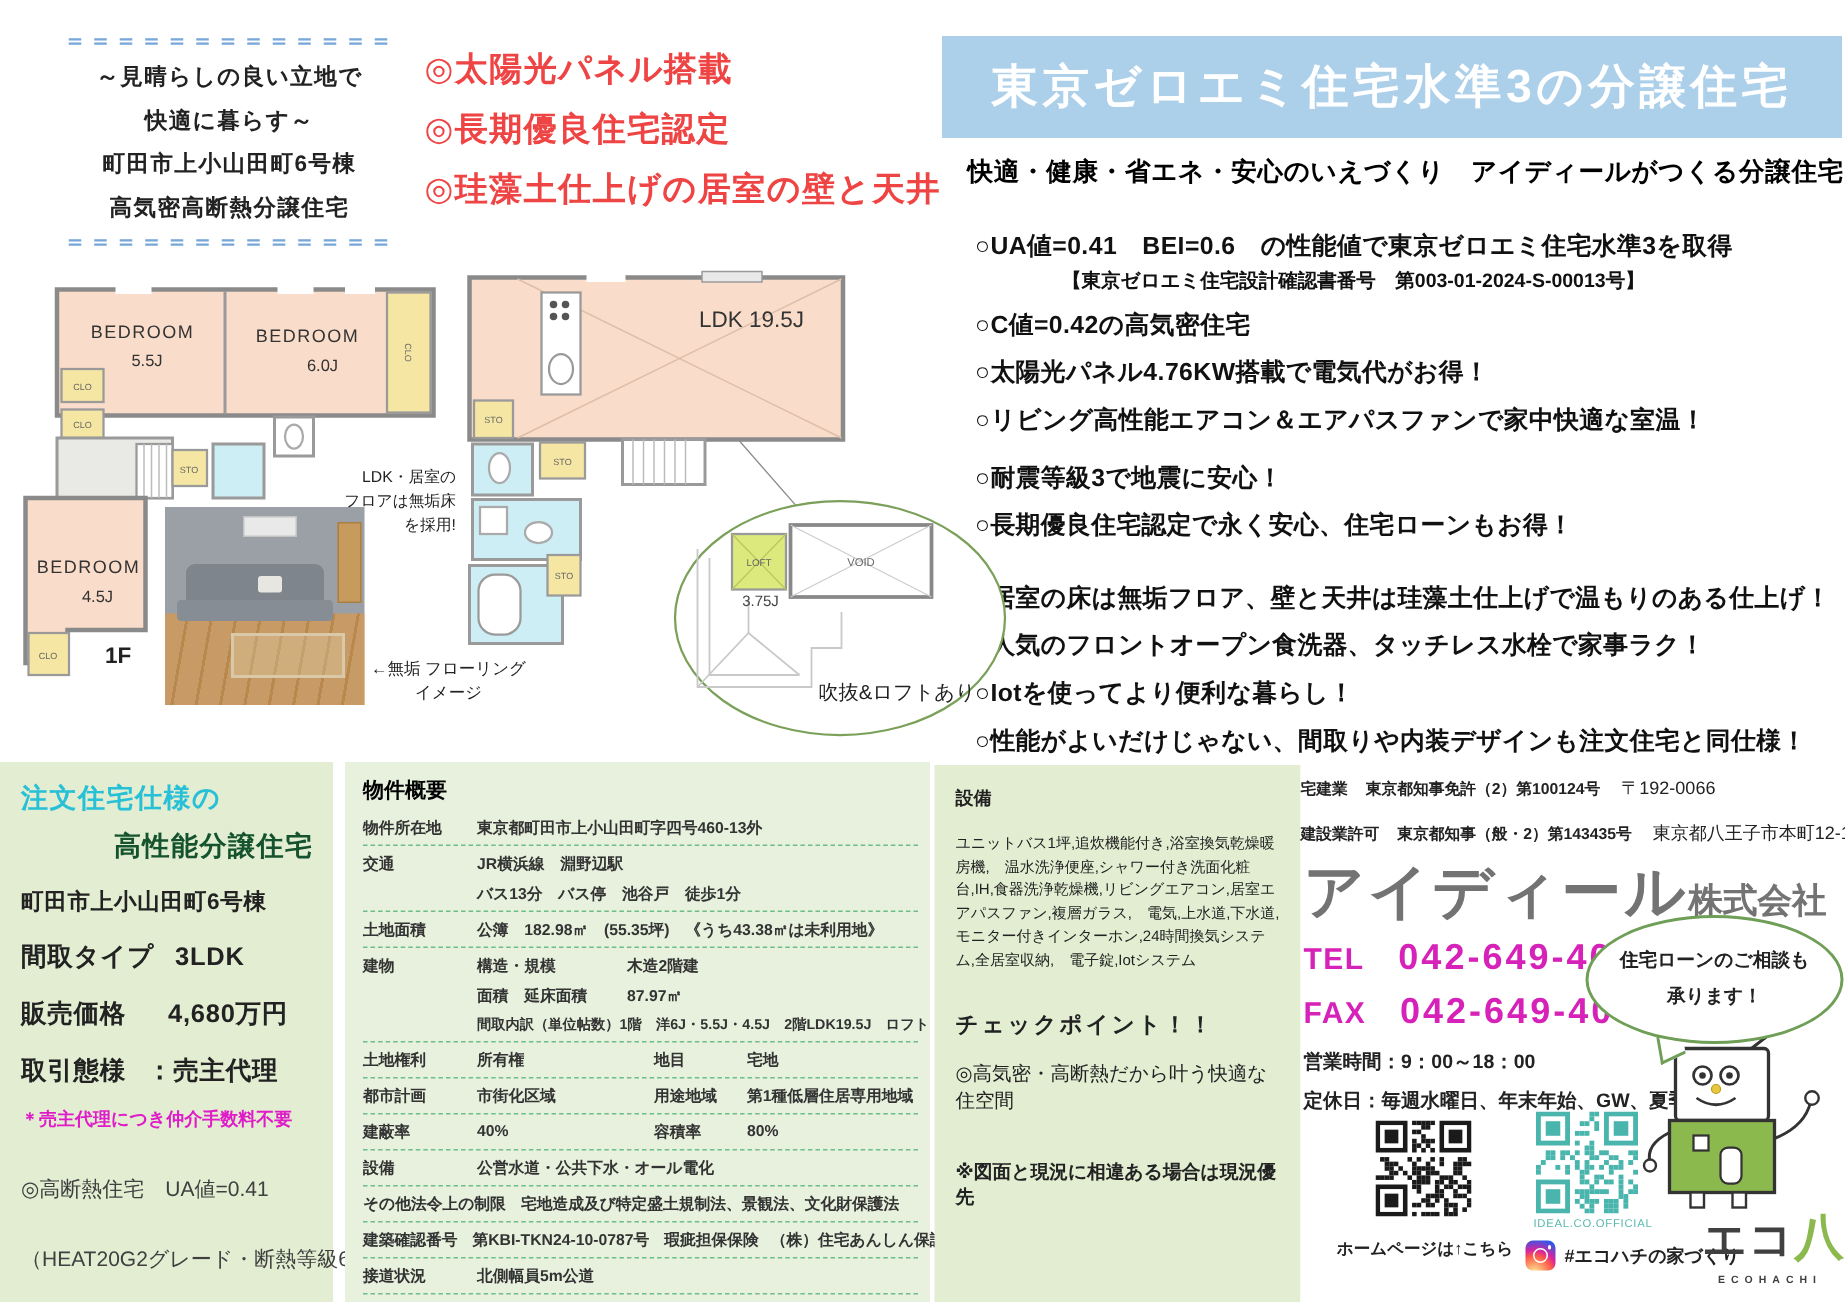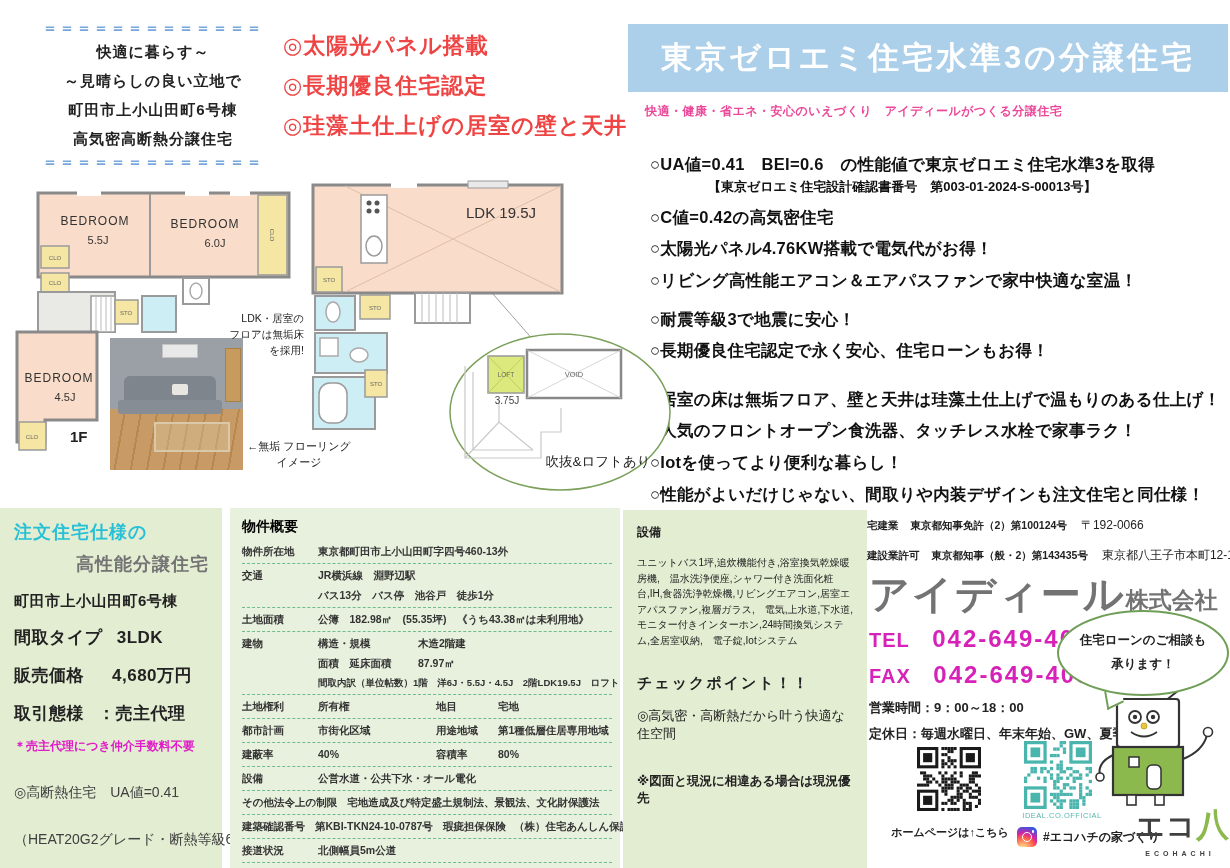--- a/index.html
+++ b/index.html
@@ -12,21 +12,21 @@
   .eq-row{color:#78a7da;font-weight:bold;font-size:15px;letter-spacing:2px;line-height:1.1;white-space:nowrap;overflow:hidden;}
   .catch-line{font-size:15px;font-weight:bold;line-height:1.95;color:#222;letter-spacing:1px;}
 
   
   .highlights{left:283px;top:26px;}
   .hl{font-size:22px;font-weight:bold;color:#ef4444;line-height:1.82;letter-spacing:1px;white-space:nowrap;}
 
   
   .banner{left:628px;top:24px;width:600px;height:68px;background:#accfea;display:flex;align-items:center;justify-content:center;}
   .banner span{color:#fff;font-size:31px;font-weight:bold;letter-spacing:3px;white-space:nowrap;}
-  .subtitle{left:645px;top:103px;font-size:12px;font-weight:bold;color:#ec4899;letter-spacing:0.5px;white-space:nowrap;}
+  .subtitle{left:645px;top:103px;font-size:17px;font-weight:bold;color:#000000;letter-spacing:0.5px;white-space:nowrap;}
 
   
   .features{left:650px;top:143px;width:585px;}
   .feature{margin-top:11px;}
   .feature:nth-child(5){margin-top:18px;}
   .feature:nth-child(7){margin-top:28px;}
   .f-main{font-size:16.5px;font-weight:bold;color:#111;letter-spacing:0.3px;line-height:1.25;white-space:nowrap;}
   .f-sub{font-size:13px;font-weight:bold;color:#111;margin:3px 0 0 58px;white-space:nowrap;}
 
   
@@ -40,21 +40,21 @@
   .photo .table{position:absolute;left:44px;top:84px;width:72px;height:26px;border:2px solid #d9c9a8;background:rgba(222,205,170,.35);}
   .photo .frame{position:absolute;left:52px;top:6px;width:34px;height:12px;background:#e9e9e9;border:1px solid #c4c4c4;}
   .photo .shelf{position:absolute;right:2px;top:10px;width:14px;height:52px;background:#c79a5d;border:1px solid #a87f45;}
   .plan-note{left:224px;top:311px;width:80px;text-align:right;font-size:10.5px;line-height:1.5;color:#222;}
   .photo-caption{left:247px;top:439px;width:104px;text-align:center;font-size:11px;line-height:1.45;color:#222;}
 
   
   .panel{box-sizing:border-box;}
   .price-box{left:0;top:508px;width:222px;height:360px;background:#e2edd2;padding:12px 8px 0 14px;}
   .pb-t1{color:#28c0d6;font-size:18px;font-weight:bold;letter-spacing:1px;}
-  .pb-t2{color:#737373;font-size:18px;font-weight:bold;letter-spacing:1px;margin:8px 0 0 62px;}
+  .pb-t2{color:#14532d;font-size:18px;font-weight:bold;letter-spacing:1px;margin:8px 0 0 62px;}
   .pb-bldg{font-size:15px;font-weight:bold;margin-top:16px;letter-spacing:0.5px;}
   .pb-row{font-size:17px;font-weight:bold;margin-top:15px;letter-spacing:0.5px;white-space:nowrap;}
   .pb-row .v{margin-left:14px;}
   .pb-note{color:#e01cc8;font-size:12px;font-weight:bold;margin-top:13px;white-space:nowrap;}
   .pb-spec{font-size:14px;color:#404040;margin-top:27px;line-height:1.45;white-space:nowrap;}
 
   .overview{left:230px;top:508px;width:390px;height:360px;background:#e7f1dd;padding:10px 8px 0 12px;}
   .ov-title{font-size:14px;font-weight:bold;color:#000000;margin-bottom:4px;}
   .orow{display:flex;align-items:flex-start;font-size:10.5px;font-weight:bold;color:#333;
         padding:5px 0 4px 0;border-bottom:1.5px dashed #6cbd8a;}
@@ -118,22 +118,22 @@
 
   svg text{font-family:"Liberation Sans","DejaVu Sans",sans-serif;}
 </style>
 </head>
 <body>
 
 <div class="page">
 
   <div class="abs catch">
     <div class="eq-row">＝＝＝＝＝＝＝＝＝＝＝＝＝</div>
+    <div class="catch-line">～見晴らしの良い立地で</div>
     <div class="catch-line">快適に暮らす～</div>
-    <div class="catch-line">～見晴らしの良い立地で</div>
     <div class="catch-line">町田市上小山田町6号棟</div>
     <div class="catch-line">高気密高断熱分譲住宅</div>
     <div class="eq-row">＝＝＝＝＝＝＝＝＝＝＝＝＝</div>
   </div>
 
   <div class="abs highlights">
     <div class="hl">◎太陽光パネル搭載</div>
     <div class="hl">◎長期優良住宅認定</div>
     <div class="hl">◎珪藻土仕上げの居室の壁と天井</div>
   </div>

